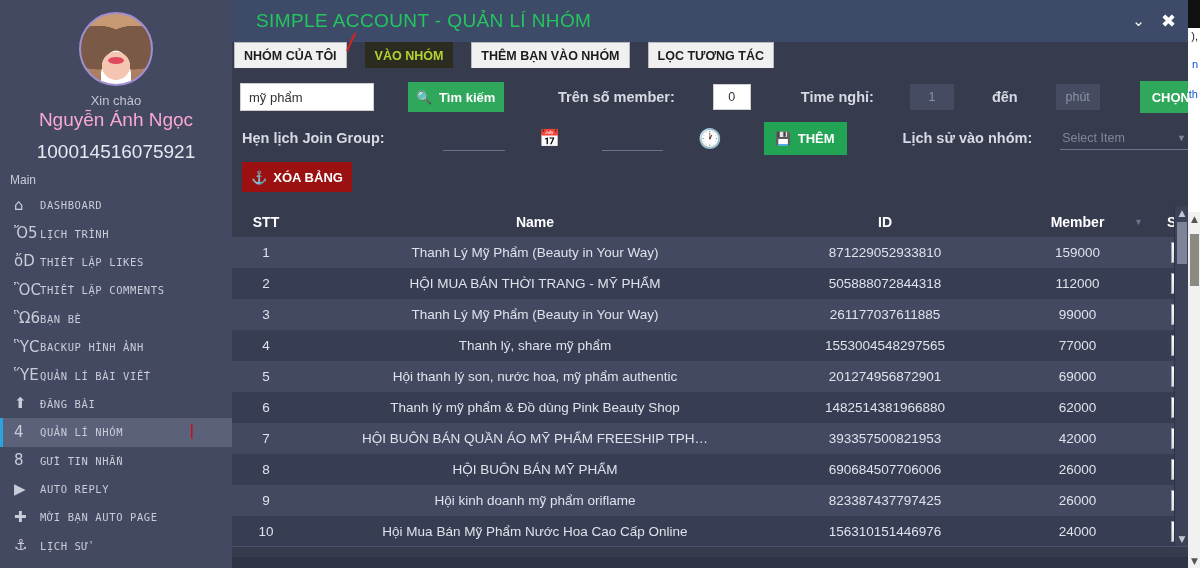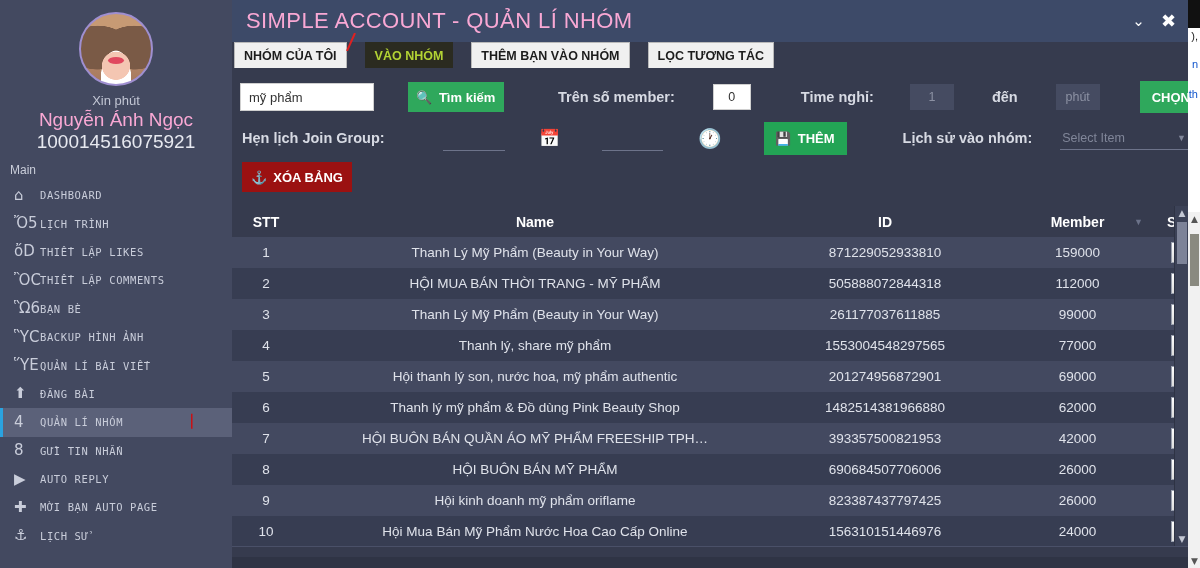--- a/index.html
+++ b/index.html
@@ -59,21 +59,21 @@
   }
   .greet {
     text-align:center; color:#c2c6d4; font-size:13px;
     margin-top:7px; font-family:"Liberation Sans", sans-serif;
   }
   .uname {
     text-align:center; color:#f9a8d4; font-size:19px; margin-top:1px;
     font-family:"Liberation Sans", sans-serif;
   }
   .uid {
-    text-align:center; color:#e7e9f0; font-size:19px; margin-top:0px;
+    text-align:center; color:#e7e9f0; font-size:19px; margin-top:10px;
     font-family:"Liberation Sans", sans-serif;
   }
   .section-label {
     color:#c9cdd9; font-size:12px; margin:10px 0 4px 10px;
     font-family:"Liberation Sans", sans-serif;
   }
   .nav-item {
     height:28.4px; display:flex; align-items:center;
     padding-left:14px; color:#c9cdda; cursor:default; position:relative;
   }
@@ -95,21 +95,21 @@
     color:#e00000; font-size:15px; font-weight:bold; line-height:1;
   }
 
   
   #content { position:absolute; left:232px; top:0; right:0; bottom:0; }
   #titlebar {
     height:42px; background:#3d4a68; position:relative;
     display:flex; align-items:center;
   }
   #titlebar .title {
-    color:#f9a8d4; font-size:22px; letter-spacing:.4px; margin-left:14px;
+    color:#22c55e; font-size:19px; letter-spacing:.4px; margin-left:24px;
     font-family:"Liberation Sans", sans-serif;
   }
   #titlebar .win-btns {
     position:absolute; right:12px; top:0; height:42px;
     display:flex; align-items:center; gap:16px;
   }
   #titlebar .win-btn { color:#ffffff; font-size:15px; line-height:1; cursor:default; }
   #titlebar .win-btn.close { font-size:18px; font-weight:bold; }
 
   #tabbar {
@@ -248,21 +248,21 @@
     <div class="bg-arrow" style="bottom:2px;">▼</div>
   </div>
 </div>
 
 <div id="app-window">
 
   <div id="sidebar">
     <div class="avatar-wrap">
       <div class="avatar"></div>
     </div>
-    <div class="greet">Xin phút</div>
+    <div class="greet">Xin chào</div>
     <div class="uname">Nguyễn Ánh Ngọc</div>
     <div class="uid">100014516075921</div>
     <div class="section-label">Main</div>
     <div id="nav-list">
         <div class="nav-item">
           <span class="ico">⌂</span>
           <span class="lbl">DASHBOARD</span>
         </div>
         <div class="nav-item">
           <span class="ico">Ὄ5</span>

